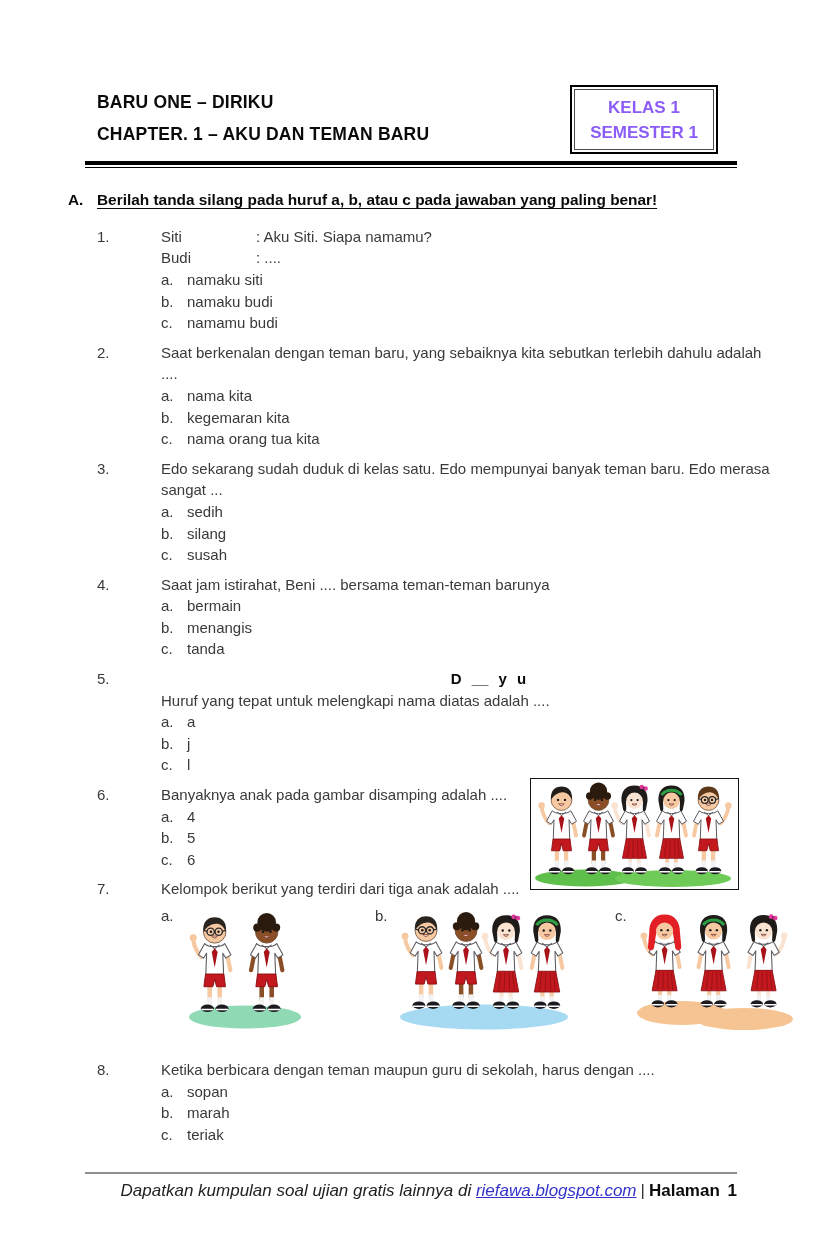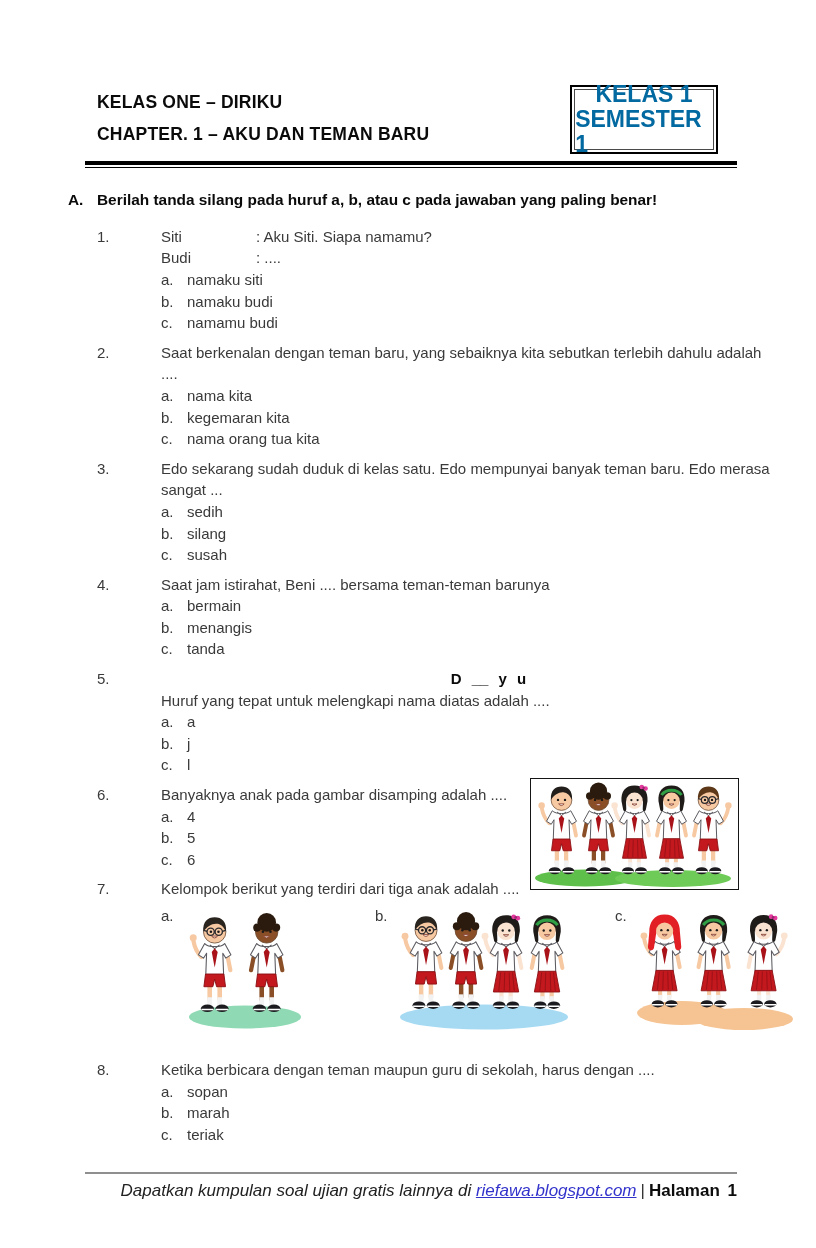--- a/index.html
+++ b/index.html
@@ -4,26 +4,26 @@
 <style>
   html,body{margin:0;padding:0;background:#ffffff;}
   .page{position:relative;width:816px;height:1248px;background:#fff;overflow:hidden;
         color:#3a3a3a;font:15px/21.6px "Liberation Sans",sans-serif;}
   
   .hdr{padding:86px 0 0 97px;}
   .title{font-weight:bold;color:#0a0a0a;font-size:17.5px;line-height:32px;letter-spacing:.2px;}
   .badge{position:absolute;left:570px;top:85px;width:148px;height:69px;border:2.8px solid #000;
          background:#fff;box-sizing:border-box;padding:2.2px;}
   .badge-in{border:1.6px solid #4a4a4a;height:100%;box-sizing:border-box;display:flex;flex-direction:column;
-            justify-content:center;align-items:center;font-weight:bold;font-size:23px;line-height:25px;color:#0369a1;}
+            justify-content:center;align-items:center;font-weight:bold;font-size:17px;line-height:25px;color:#8b5cf6;}
   .rule{margin:11px 0 0 85px;width:652px;height:2.2px;border-top:4.6px solid #000;border-bottom:1.6px solid #000;}
   
   .section{margin:21px 0 15px 68px;display:flex;font-weight:bold;color:#0a0a0a;font-size:15.4px;}
   .sec-label{width:29px;flex:none;}
-  .sec-instr{text-underline-offset:2.5px;}
+  .sec-instr{text-decoration:underline;text-underline-offset:2.5px;}
   
   .q{margin:0 0 8px 97px;display:flex;}
   .qnum{width:27px;flex:none;}
   .qbody{flex:1;position:relative;margin-left:37px;}
   .opt{display:flex;}
   .olet{width:26px;flex:none;}
   .speaker{display:inline-block;width:95px;}
   .puzzle{font-weight:bold;color:#0a0a0a;word-spacing:6px;text-align:center;}
   
   .q6img{position:absolute;left:369px;top:-6px;border:1.7px solid #151515;padding:2px;background:#fff;line-height:0;}
@@ -188,21 +188,21 @@
         <use href="#p-tie"></use>
         <use href="#p-hijab"></use>
         <use href="#p-face-small"></use>
       </g>
 </defs>
 </svg>
 
 <div class="page">
 
   <div class="hdr">
-    <div class="title">KELAS ONE – DIRIKU</div>
+    <div class="title">BARU ONE – DIRIKU</div>
     <div class="title">CHAPTER. 1 – AKU DAN TEMAN BARU</div>
   </div>
   <div class="badge">
     <div class="badge-in">
       <div>KELAS 1</div>
       <div>SEMESTER 1</div>
     </div>
   </div>
   <div class="rule"></div>
 

